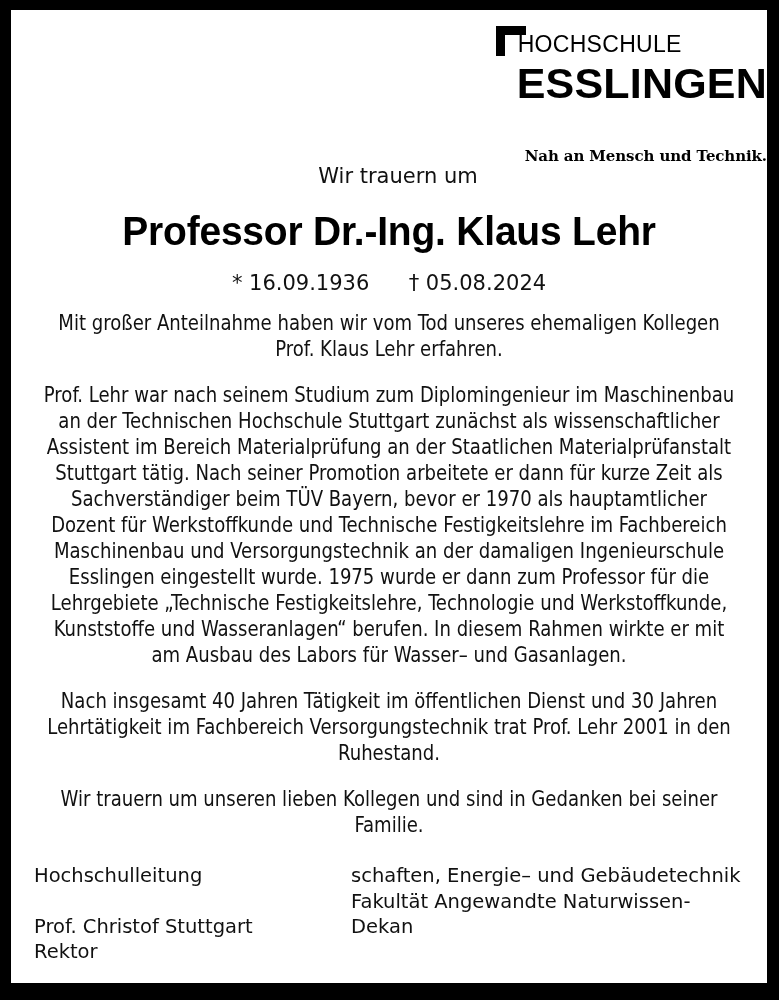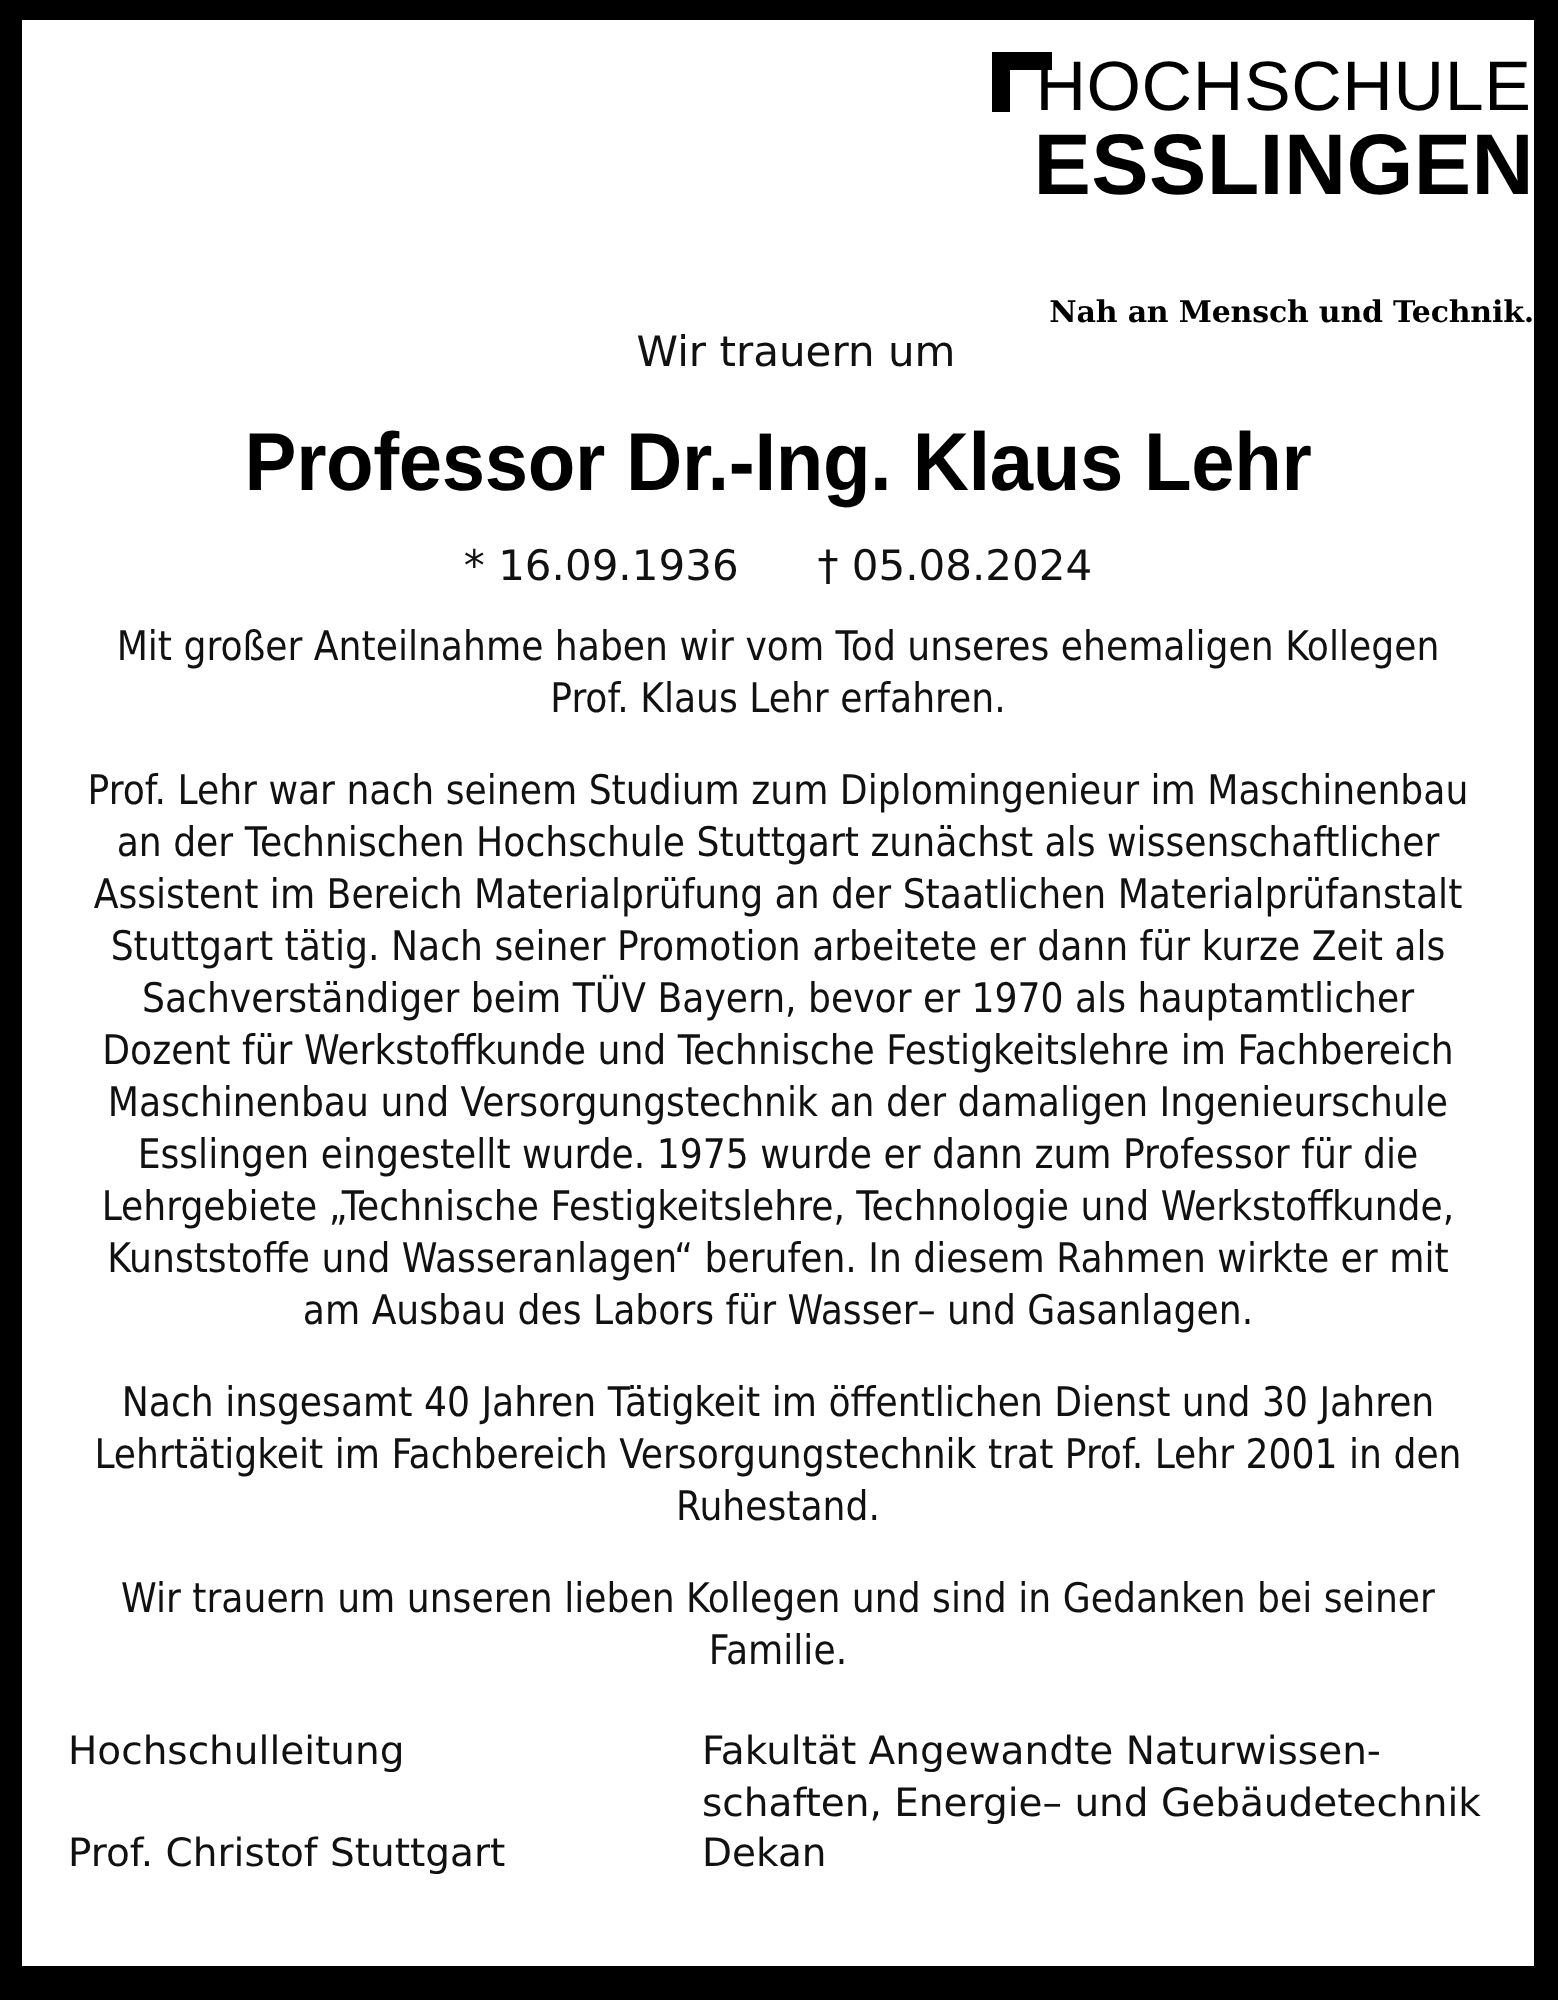--- a/index.html
+++ b/index.html
@@ -63,21 +63,21 @@
     content: "";
     position: absolute;
     left: 0; top: 0;
     width: 9px; height: 30px;
     background: #000;
   }
 
   .logo-line1 {
     font-family: "Liberation Sans", "DejaVu Sans", sans-serif;
     font-weight: 400;
-    font-size: 35px;
+    font-size: 23px;
     line-height: 36px;
     letter-spacing: 0.3px;
     color: #000;
     white-space: nowrap;
   }
 
   .logo-line2 {
     font-family: "Liberation Sans", "DejaVu Sans", sans-serif;
     font-weight: 700;
     font-size: 43px;
@@ -218,22 +218,23 @@
       <p>Mit großer Anteilnahme haben wir vom Tod unseres ehemaligen Kollegen Prof. Klaus Lehr erfahren.</p>
       <p>Prof. Lehr war nach seinem Studium zum Diplomingenieur im Maschinenbau an der Technischen Hochschule Stuttgart zunächst als wissenschaftlicher Assistent im Bereich Materialprüfung an der Staatlichen Materialprüfanstalt Stuttgart tätig. Nach seiner Promotion arbeitete er dann für kurze Zeit als Sachverständiger beim TÜV Bayern, bevor er 1970 als hauptamtlicher Dozent für Werkstoffkunde und Technische Festigkeitslehre im Fachbereich Maschinenbau und Versorgungstechnik an der damaligen Ingenieurschule Esslingen eingestellt wurde. 1975 wurde er dann zum Professor für die Lehrgebiete „Technische Festigkeitslehre, Technologie und Werkstoffkunde, Kunststoffe und Wasseranlagen“ berufen. In diesem Rahmen wirkte er mit am Ausbau des Labors für Wasser– und Gasanlagen.</p>
       <p>Nach insgesamt 40 Jahren Tätigkeit im öffentlichen Dienst und 30 Jahren Lehrtätigkeit im Fachbereich Versorgungstechnik trat Prof. Lehr 2001 in den Ruhestand.</p>
       <p>Wir trauern um unseren lieben Kollegen und sind in Gedanken bei seiner Familie.</p>
     </div>
 
     <div class="signatures">
       <div class="sig-col-left">
         <p class="sig-org">Hochschulleitung</p>
         <p class="sig-person">Prof. Christof Stuttgart</p>
+        <p class="sig-role">Rektor</p>
       </div>
       <div class="sig-col-right">
+        <p class="sig-org two-line">schaften, Energie– und Gebäudetechnik</p>
         <p class="sig-org two-line">Fakultät Angewandte Naturwissen-</p>
-        <p class="sig-org two-line">schaften, Energie– und Gebäudetechnik</p>
         <p class="sig-role">Dekan</p>
       </div>
     </div>
 
   </div>
 </div>
 
 </body></html>

